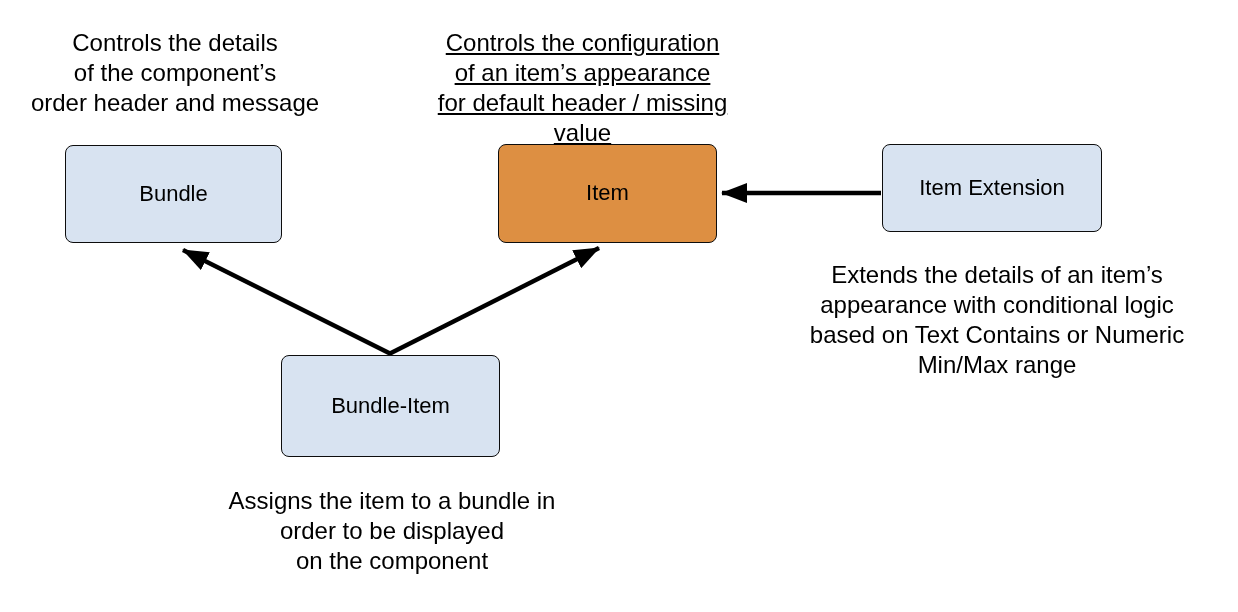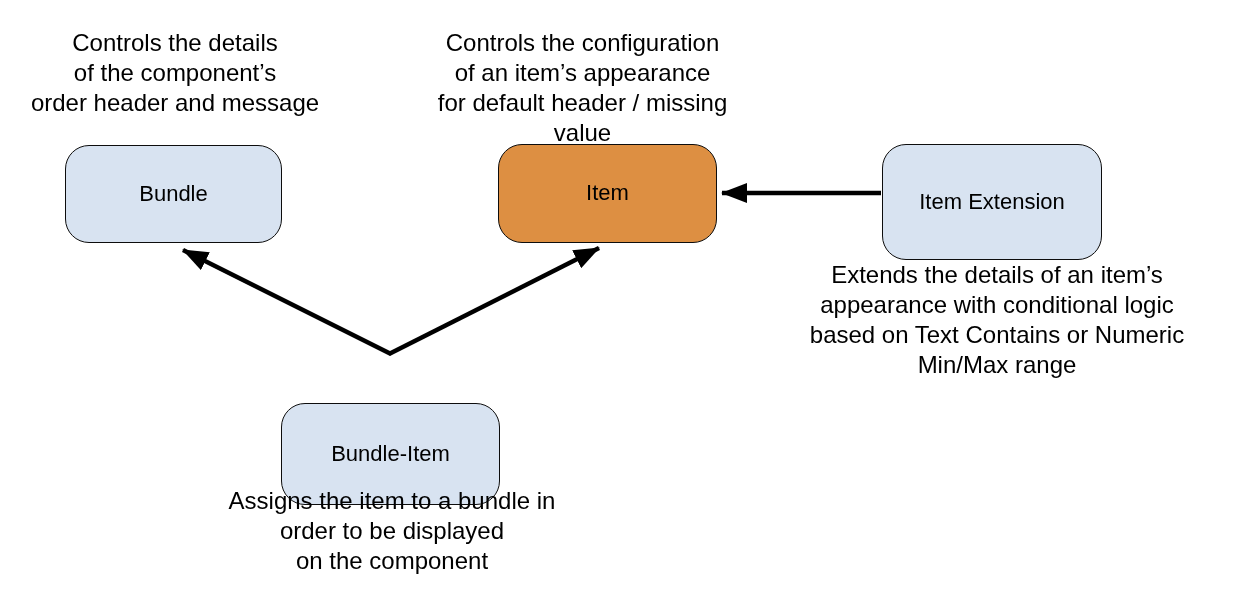--- a/index.html
+++ b/index.html
@@ -25,45 +25,45 @@
     pointer-events: none;
   }
   .edge-line {
     stroke: var(--ink, #000000);
     stroke-width: 4.5;
   }
   .node {
     position: absolute;
     box-sizing: border-box;
     border: 1.6px solid #0d0d0d;
-    border-radius: 24px;
+    border-radius: 8px;
     display: flex;
     align-items: center;
     justify-content: center;
     font-size: 22px;
     line-height: 1.2;
     text-align: center;
   }
   .node.blue   { background: var(--blue-fill, #d8e3f1); }
   .node.orange { background: var(--orange-fill, #dd8f42); }
 
   .node-bundle         { left: 65px;  top: 145px; width: 217px; height: 98px;  }
   .node-item           { left: 498px; top: 144px; width: 219px; height: 99px;  }
-  .node-item-extension { left: 882px; top: 144px; width: 220px; height: 116px; }
-  .node-bundle-item    { left: 281px; top: 355px; width: 219px; height: 102px; margin-top: 48px; }
+  .node-item-extension { left: 882px; top: 144px; width: 220px; height: 88px; }
+  .node-bundle-item    { left: 281px; top: 355px; width: 219px; height: 102px; }
 
   .caption {
     position: absolute;
     text-align: center;
     font-size: 24px;
     line-height: 30px;
     color: #000000;
   }
   .caption-bundle         { left: 15px;  top: 28px;  width: 320px; }
-  .caption-item           { left: 420px; top: 28px;  width: 325px; }
+  .caption-item           { left: 420px; top: 28px;  width: 325px; text-decoration: underline; }
   .caption-item-extension { left: 787px; top: 260px; width: 420px; }
   .caption-bundle-item    { left: 207px; top: 486px; width: 370px; text-align: center; }
 </style>
 </head>
 <body>
 
 <div class="canvas">
 
   <svg class="edges-layer" width="1238" height="612" viewBox="0 0 1238 612" xmlns="http://www.w3.org/2000/svg">
     <defs>

